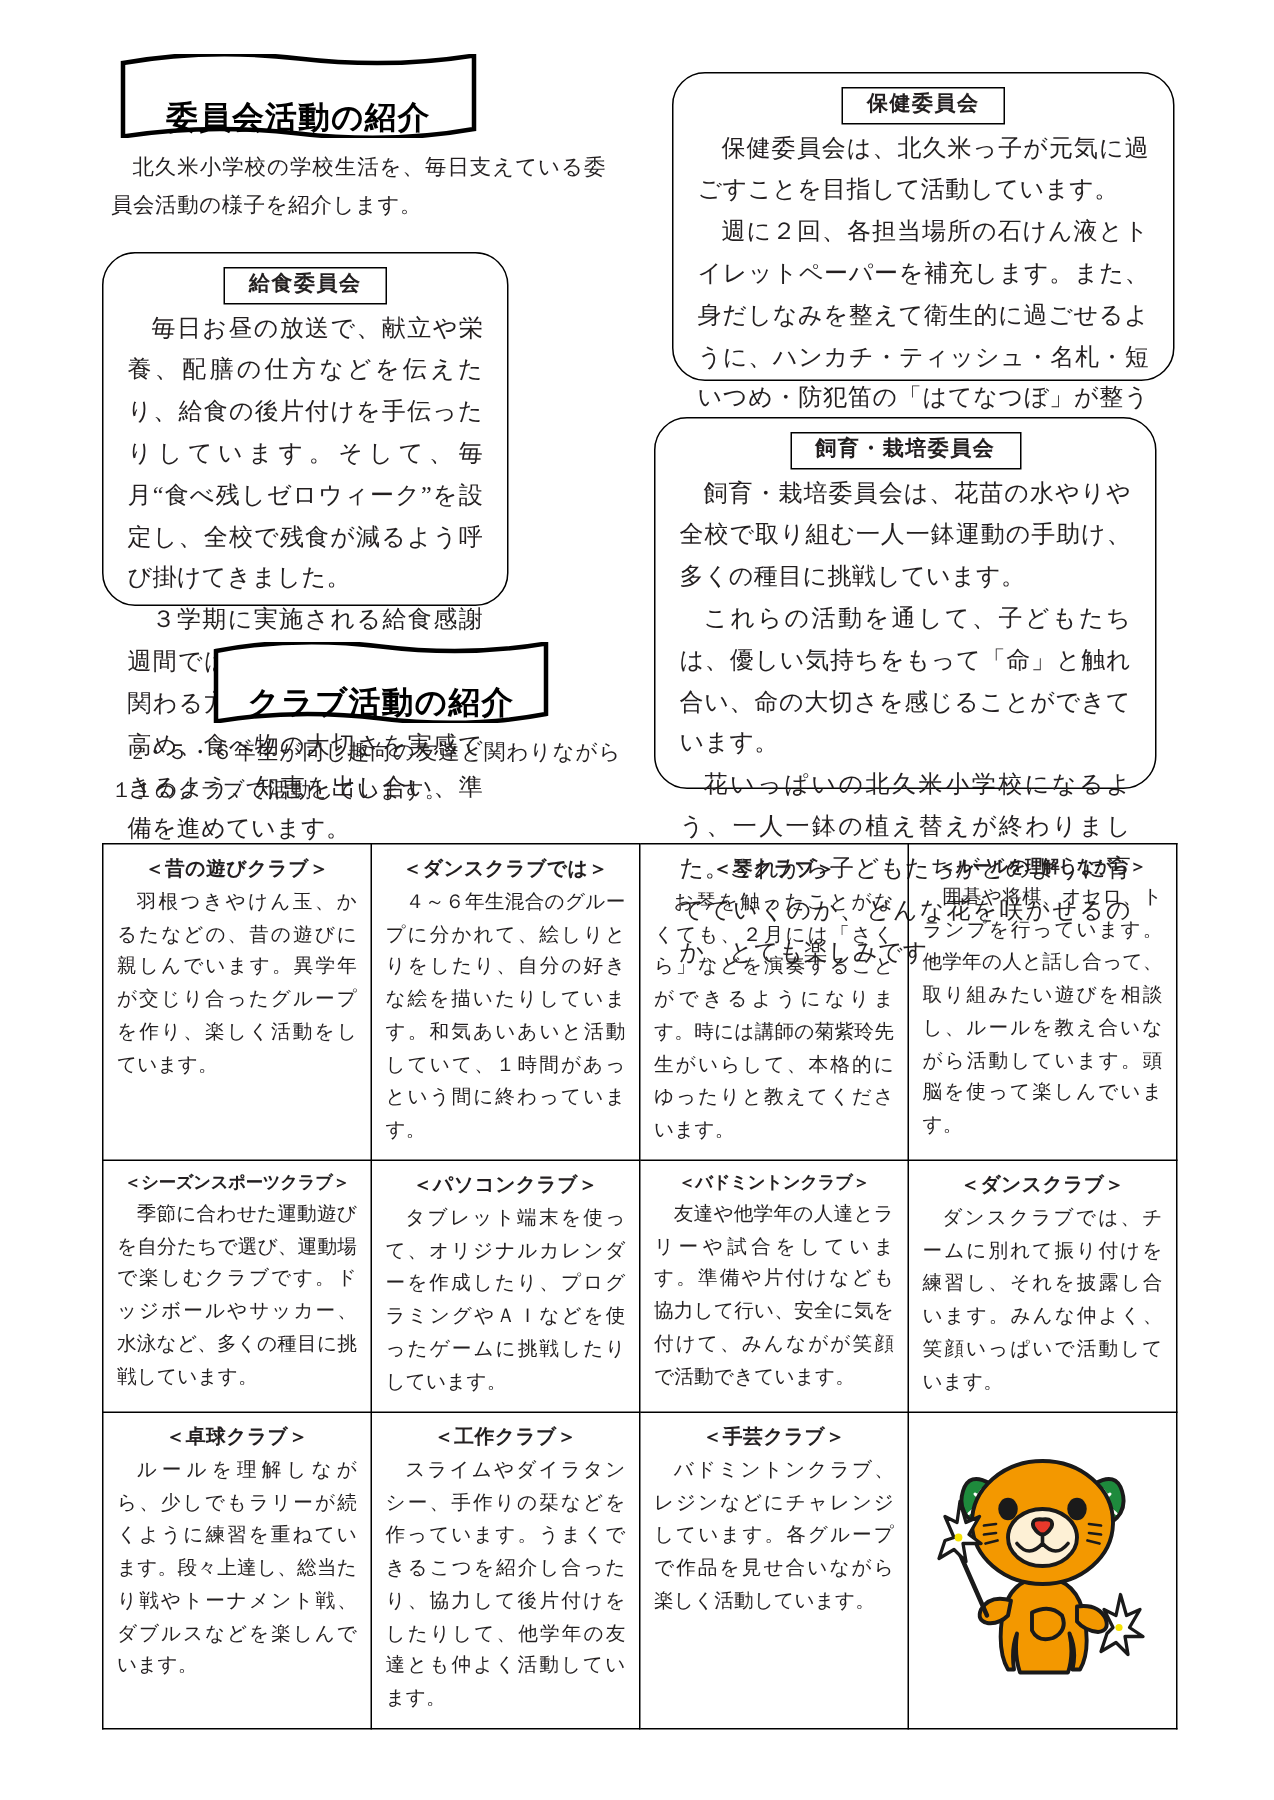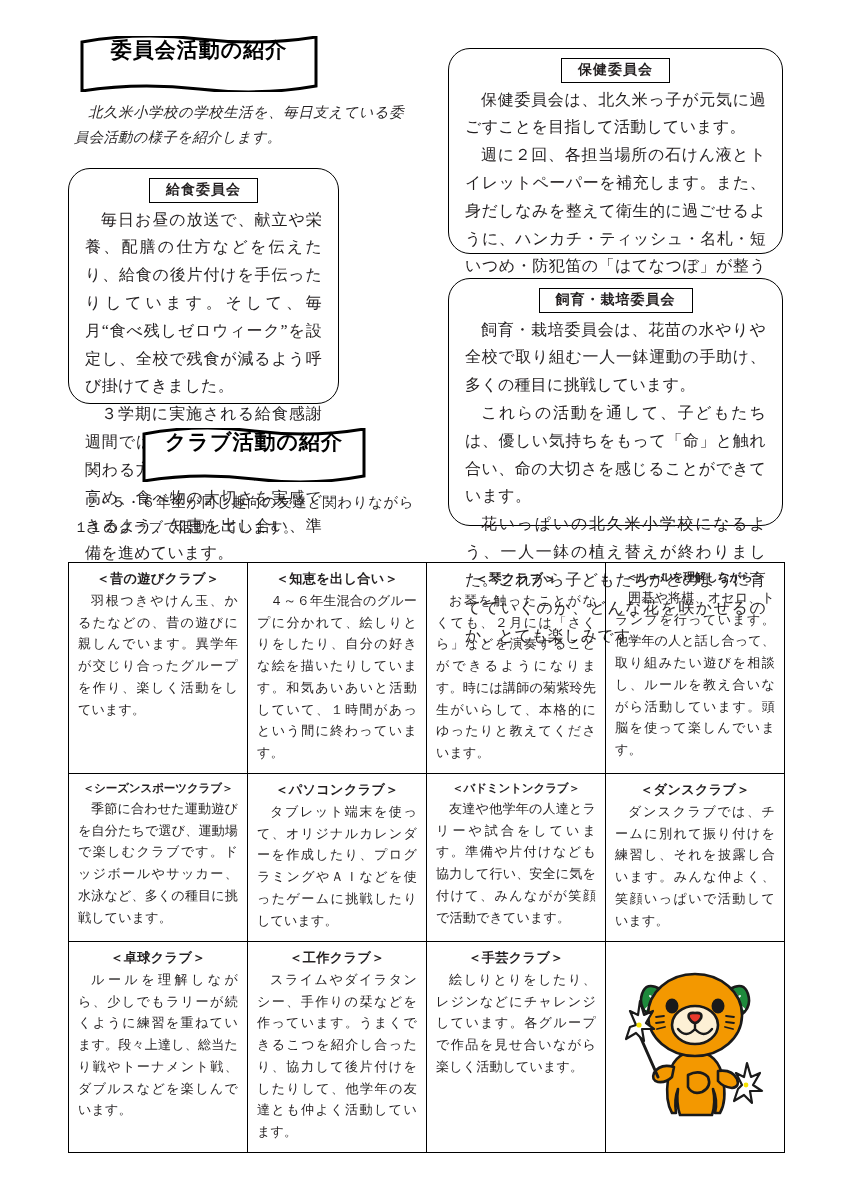--- a/index.html
+++ b/index.html
@@ -13,21 +13,21 @@
     position: relative;
     overflow: hidden;
   }
 
   .page { position: relative; width: 849px; height: 1200px; }
 
   
   .banner {
     position: absolute;
     display: flex;
-    align-items: flex-start;
+    align-items: flex-end;
     justify-content: center;
   }
   .banner svg { position: absolute; inset: 0; width: 100%; height: 100%; }
   .banner-text {
     position: relative;
     z-index: 2;
     font-family: "DejaVu Sans", "Liberation Sans", sans-serif;
     font-weight: bold;
     font-size: 21px;
     letter-spacing: 1px;
@@ -40,21 +40,21 @@
 
   
   .intro {
     position: absolute;
     font-size: 14.3px;
     line-height: 1.72;
     letter-spacing: 0.4px;
     text-align: justify;
     text-justify: inter-ideograph;
   }
-  #intro-committee { left: 74px; top: 100px; width: 330px; font-style: italic; }
+  #intro-committee { left: 74px; top: 100px; width: 330px; }
   #intro-club      { left: 74px; top: 490px; width: 340px; }
   .intro p { text-indent: 1em; }
 
   
   .cbox {
     position: absolute;
     border: 1.1px solid #000;
     border-radius: 22px;
     background: #fff;
     padding: 9px 16px 11px 16px;
@@ -76,21 +76,21 @@
     line-height: 1.74;
     letter-spacing: 0.25px;
     text-align: justify;
     text-justify: inter-ideograph;
     margin-top: 3px;
   }
   .cbox-body p { text-indent: 1em; }
 
   #box-kyushoku { left: 68px;  top: 168px; width: 271px; height: 236px; }
   #box-hoken    { left: 448px; top: 48px;  width: 335px; height: 206px; }
-  #box-shiiku   { left: 448px; top: 278px; width: 335px; height: 248px; }
+  #box-shiiku   { left: 436px; top: 278px; width: 335px; height: 248px; }
 
   
   #club-table {
     position: absolute;
     left: 68px;
     top: 562px;
     width: 717px;
     border-collapse: collapse;
     table-layout: fixed;
     padding-left: 36px;
@@ -179,21 +179,21 @@
   </div>
 
   <table id="club-table">
     <tbody>
       <tr class="row1">
         <td>
           <div class="club-title">＜昔の遊びクラブ＞</div>
           <div class="club-body">羽根つきやけん玉、かるたなどの、昔の遊びに親しんでいます。異学年が交じり合ったグループを作り、楽しく活動をしています。</div>
         </td>
         <td>
-          <div class="club-title">＜知恵を出し合い＞</div>
+          <div class="club-title">＜ダンスクラブでは＞</div>
           <div class="club-body">４～６年生混合のグループに分かれて、絵しりとりをしたり、自分の好きな絵を描いたりしています。和気あいあいと活動していて、１時間があっという間に終わっています。</div>
         </td>
         <td>
           <div class="club-title">＜琴クラブ＞</div>
           <div class="club-body">お琴を触ったことがなくても、２月には「さくら」などを演奏することができるようになります。時には講師の菊紫玲先生がいらして、本格的にゆったりと教えてくださいます。</div>
         </td>
         <td>
           <div class="club-title narrow">＜ルールを理解しながら＞</div>
           <div class="club-body">囲碁や将棋、オセロ、トランプを行っています。他学年の人と話し合って、取り組みたい遊びを相談し、ルールを教え合いながら活動しています。頭脳を使って楽しんでいます。</div>
         </td>
@@ -222,21 +222,21 @@
         <td>
           <div class="club-title">＜卓球クラブ＞</div>
           <div class="club-body">ルールを理解しながら、少しでもラリーが続くように練習を重ねています。段々上達し、総当たり戦やトーナメント戦、ダブルスなどを楽しんでいます。</div>
         </td>
         <td>
           <div class="club-title">＜工作クラブ＞</div>
           <div class="club-body">スライムやダイラタンシー、手作りの栞などを作っています。うまくできるこつを紹介し合ったり、協力して後片付けをしたりして、他学年の友達とも仲よく活動しています。</div>
         </td>
         <td>
           <div class="club-title">＜手芸クラブ＞</div>
-          <div class="club-body">絵しりとりをしたり、レジンなどにチャレンジしています。各グループで作品を見せ合いながら楽しく活動しています。</div>
+          <div class="club-body">バドミントンクラブ、レジンなどにチャレンジしています。各グループで作品を見せ合いながら楽しく活動しています。</div>
         </td>
         <td class="mascot-cell">
 
           <svg width="150" height="168" viewBox="0 0 150 168">
             <g stroke="#1a1a1a" stroke-width="2.6" stroke-linejoin="round" stroke-linecap="round">
 
               <path d="M40 26 Q26 18 22 31 Q18 44 29 52 Q40 60 48 50 Q54 40 40 26 Z" fill="#1e8a3c"></path>
               <path d="M26 46 L44 30 M32 34 L35 30 M36 38 L30 33" fill="none" stroke="#ffffff" stroke-width="2"></path>
 
               <path d="M110 26 Q124 18 128 31 Q132 44 121 52 Q110 60 102 50 Q96 40 110 26 Z" fill="#1e8a3c"></path>

